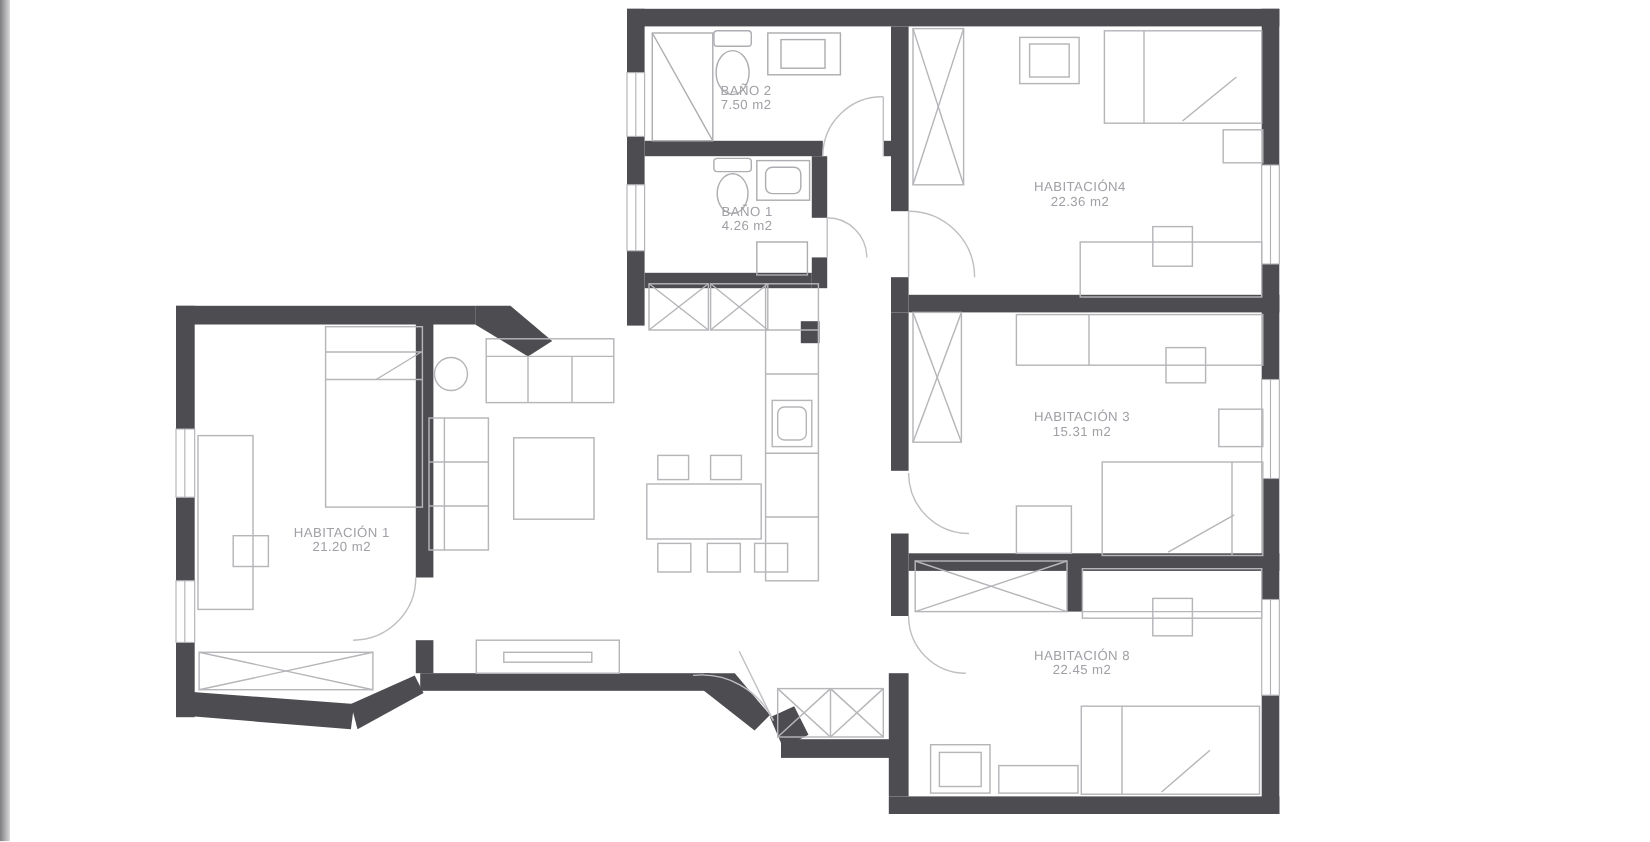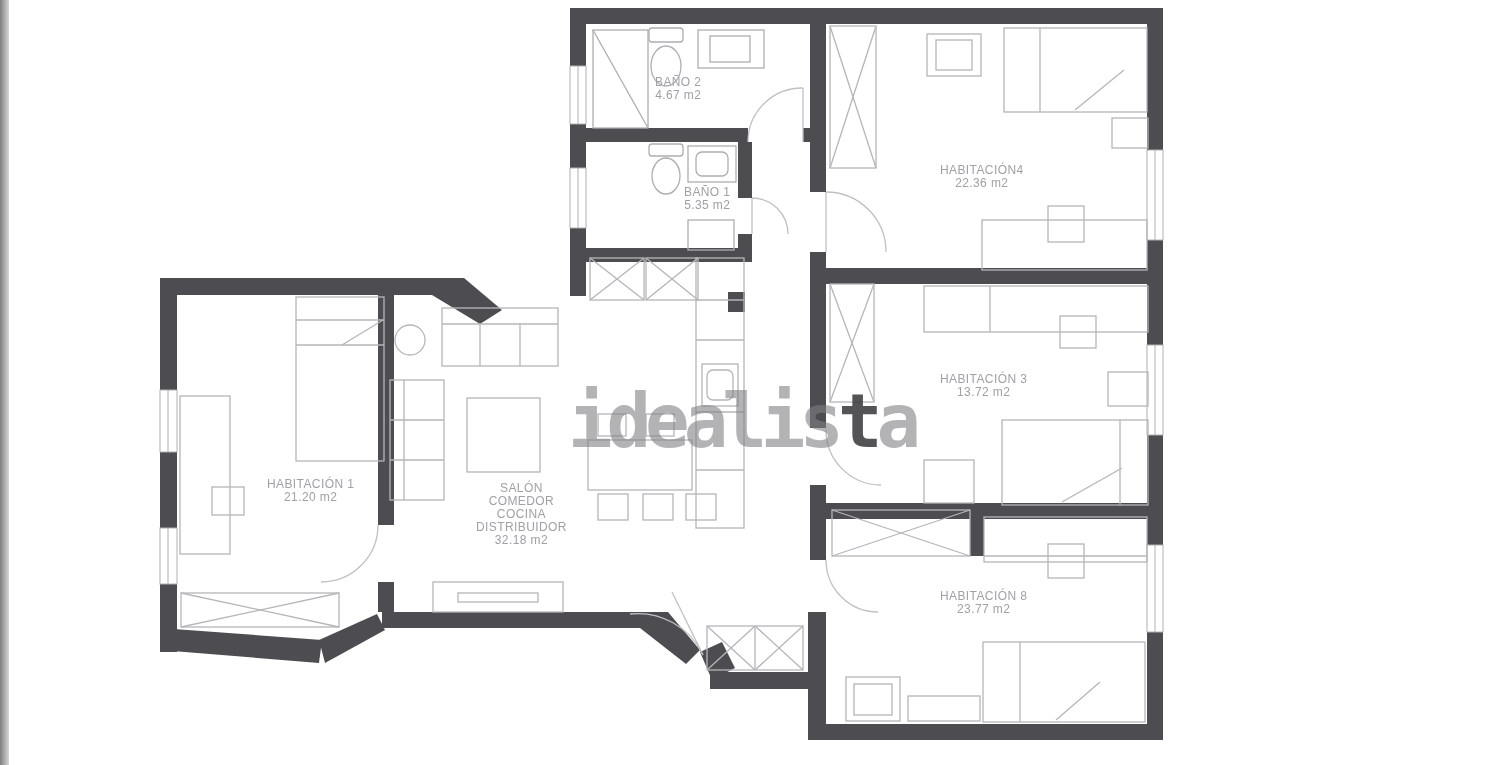--- a/index.html
+++ b/index.html
@@ -307,44 +307,36 @@
       <path d="M755 626 V670"></path>
       <path d="M707 626 L755 670"></path>
         <path d="M707 670 L755 626"></path>
       <path d="M755 626 L803 670"></path>
         <path d="M755 670 L803 626"></path>
     </g>
   </svg>
 
   <div class="room-label" style="left:655px; top:76px">
     <span>BAÑO 2</span>
-    <span>4.67 m2</span>
-  </div>
-  <div class="room-label" style="left:684px; top:186px">
+    <span>7.50 m2</span>
+  </div>
+  <div class="room-label" style="left:656px; top:186px">
     <span>BAÑO 1</span>
-    <span>5.35 m2</span>
+    <span>4.26 m2</span>
   </div>
   <div class="room-label" style="left:940px; top:164px">
     <span>HABITACIÓN4</span>
     <span>22.36 m2</span>
   </div>
   <div class="room-label" style="left:940px; top:373px">
     <span>HABITACIÓN 3</span>
-    <span>13.72 m2</span>
+    <span>15.31 m2</span>
   </div>
   <div class="room-label" style="left:940px; top:590px">
     <span>HABITACIÓN 8</span>
-    <span>23.77 m2</span>
+    <span>22.45 m2</span>
   </div>
   <div class="room-label" style="left:267px; top:478px">
     <span>HABITACIÓN 1</span>
     <span>21.20 m2</span>
   </div>
-  <div class="room-label" style="left:476px; top:482px">
-    <span>SALÓN</span>
-    <span>COMEDOR</span>
-    <span>COCINA</span>
-    <span>DISTRIBUIDOR</span>
-    <span>32.18 m2</span>
-  </div>
-
-  <div class="wm"><span>idealis</span><span class="dark">t</span><span>a</span></div>
+
 </div>
 
 </body></html>

